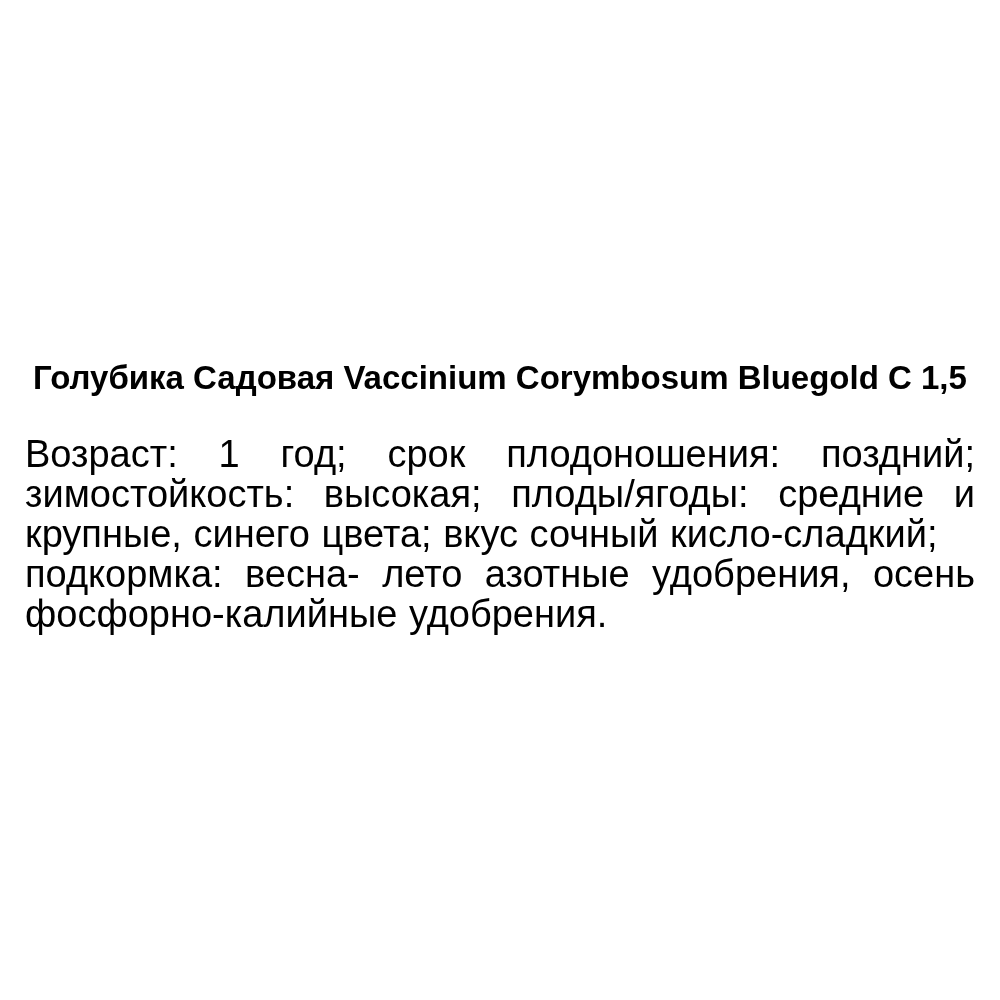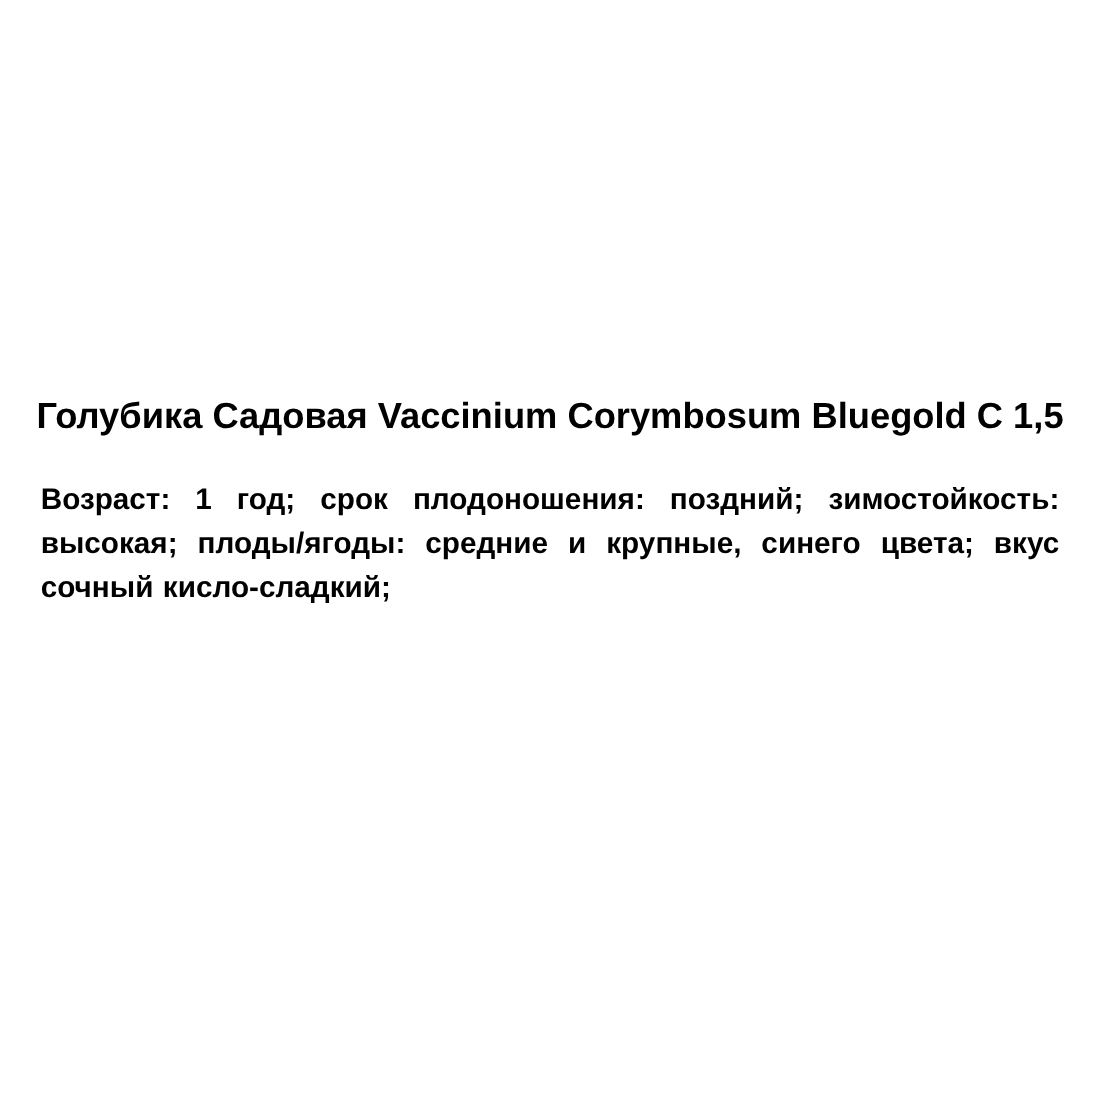--- a/index.html
+++ b/index.html
@@ -25,30 +25,31 @@
   .doc-title {
     margin: 0 0 36px 0;
     font-size: 33px;
     line-height: 40px;
     font-weight: bold;
     text-align: center;
     letter-spacing: 0px;
     white-space: nowrap;
   }
   .doc-paragraph {
-    margin: 12px;
-    font-size: 27px;
+    margin: 0;
+    font-size: 38px;
     line-height: 40px;
-    font-weight: bold;
+    font-weight: normal;
     text-align: justify;
     text-align-last: left;
     word-spacing: 1px;
   }
 </style>
 </head>
 <body>
 
 <div class="page">
   <div class="doc">
     <h1 class="doc-title">Голубика Садовая Vaccinium Corymbosum Bluegold C 1,5</h1>
     <p class="doc-paragraph">Возраст: 1 год; срок плодоношения: поздний; зимостойкость: высокая; плоды/ягоды: средние и крупные, синего цвета; вкус сочный кисло-сладкий;</p>
+    <p class="doc-paragraph">подкормка: весна- лето азотные удобрения, осень фосфорно-калийные удобрения.</p>
   </div>
 </div>
 
 </body></html>

